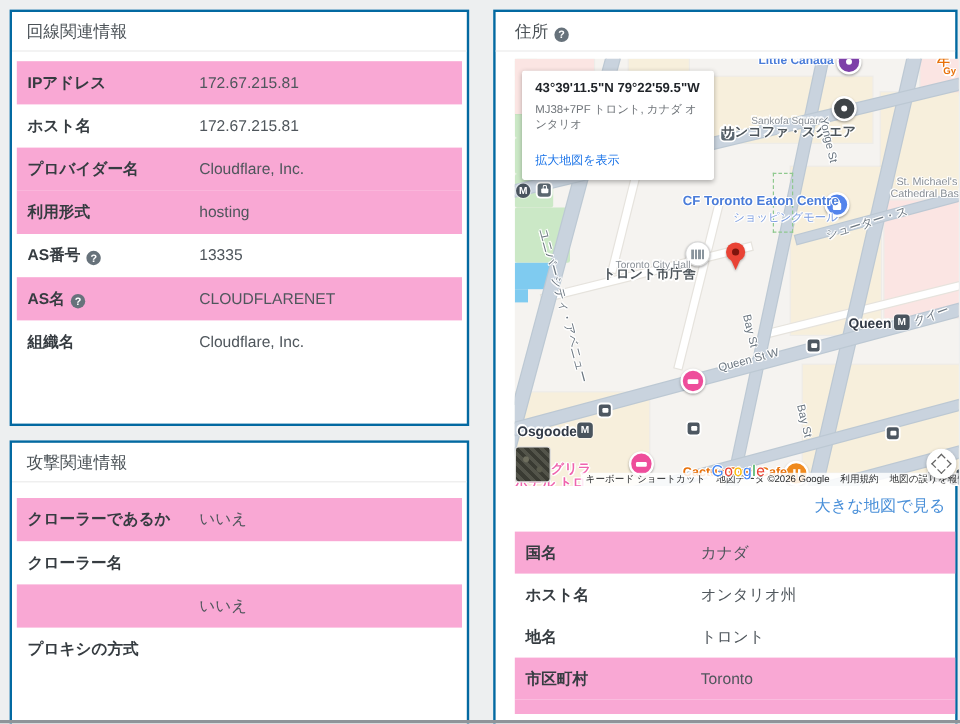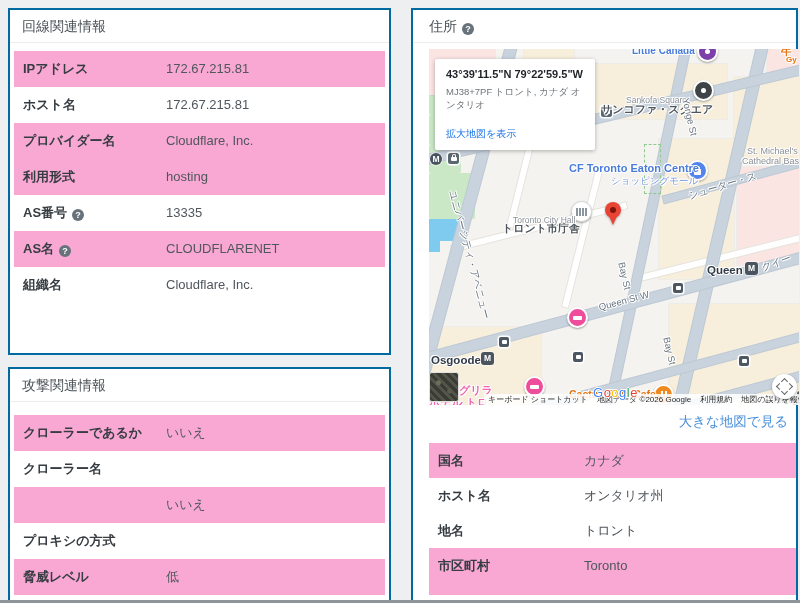--- a/index.html
+++ b/index.html
@@ -162,24 +162,20 @@
     <div class="row">
       <span class="rlabel">クローラー名</span>
       <span class="rvalue"></span>
     </div>
     <div class="row odd">
       <span class="rvalue">いいえ</span>
     </div>
     <div class="row">
       <span class="rlabel">プロキシの方式</span>
       <span class="rvalue"></span>
-    </div>
-    <div class="row odd">
-      <span class="rlabel">脅威レベル</span>
-      <span class="rvalue">低</span>
     </div>
   </div>
 </div>
 
 <div class="panel" id="panel-address">
   <div class="panel-header" style="padding-left:16px;">
     <span>住所</span><span class="help">?</span>
   </div>
 
   <div class="map">

